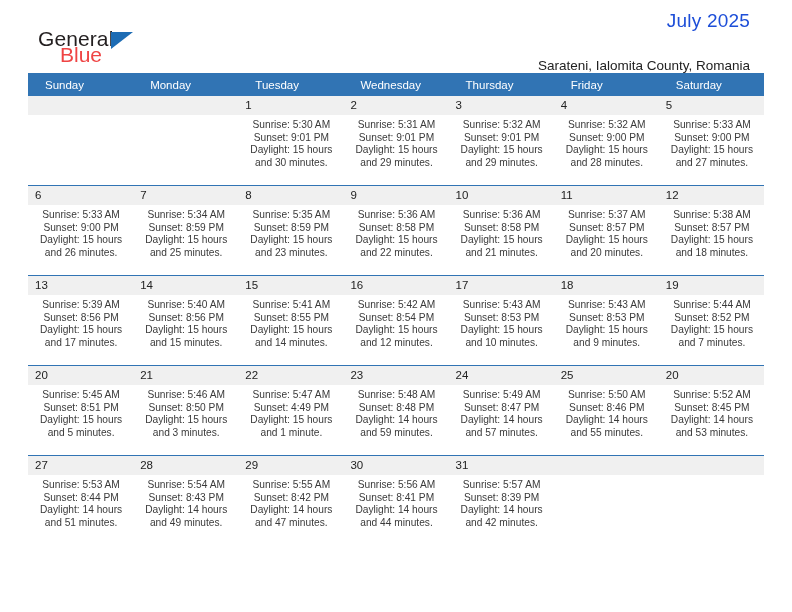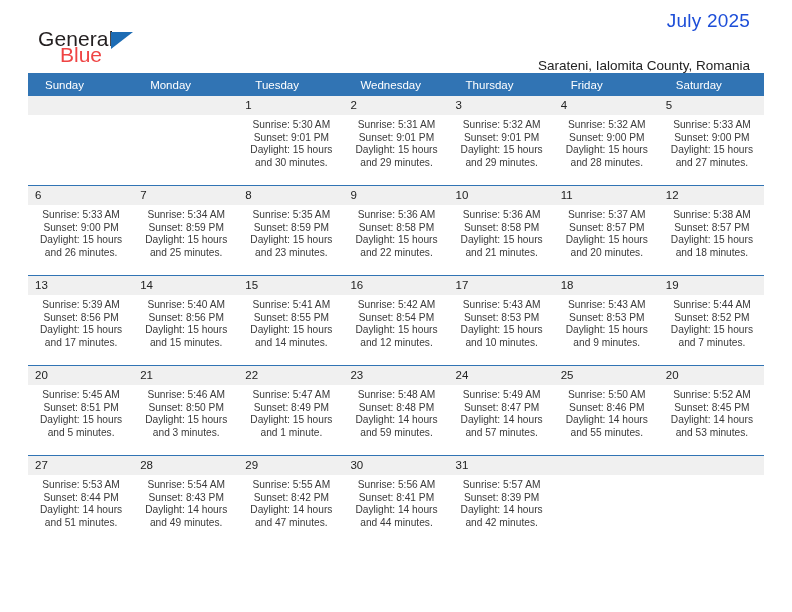--- a/index.html
+++ b/index.html
@@ -404,21 +404,21 @@
                 <div class="daylight">Daylight: 15 hours</div>
                 <div class="daylight">and 3 minutes.</div>
               </div>
             </div>
           </td>
           <td>
             <div class="daycell">
               <div class="daynum">22</div>
               <div class="info">
                 <div>Sunrise: 5:47 AM</div>
-                <div>Sunset: 8:49 PM</div>
+                <div>Sunset: 4:49 PM</div>
                 <div class="daylight">Daylight: 15 hours</div>
                 <div class="daylight">and 1 minute.</div>
               </div>
             </div>
           </td>
           <td>
             <div class="daycell">
               <div class="daynum">23</div>
               <div class="info">
                 <div>Sunrise: 5:48 AM</div>

